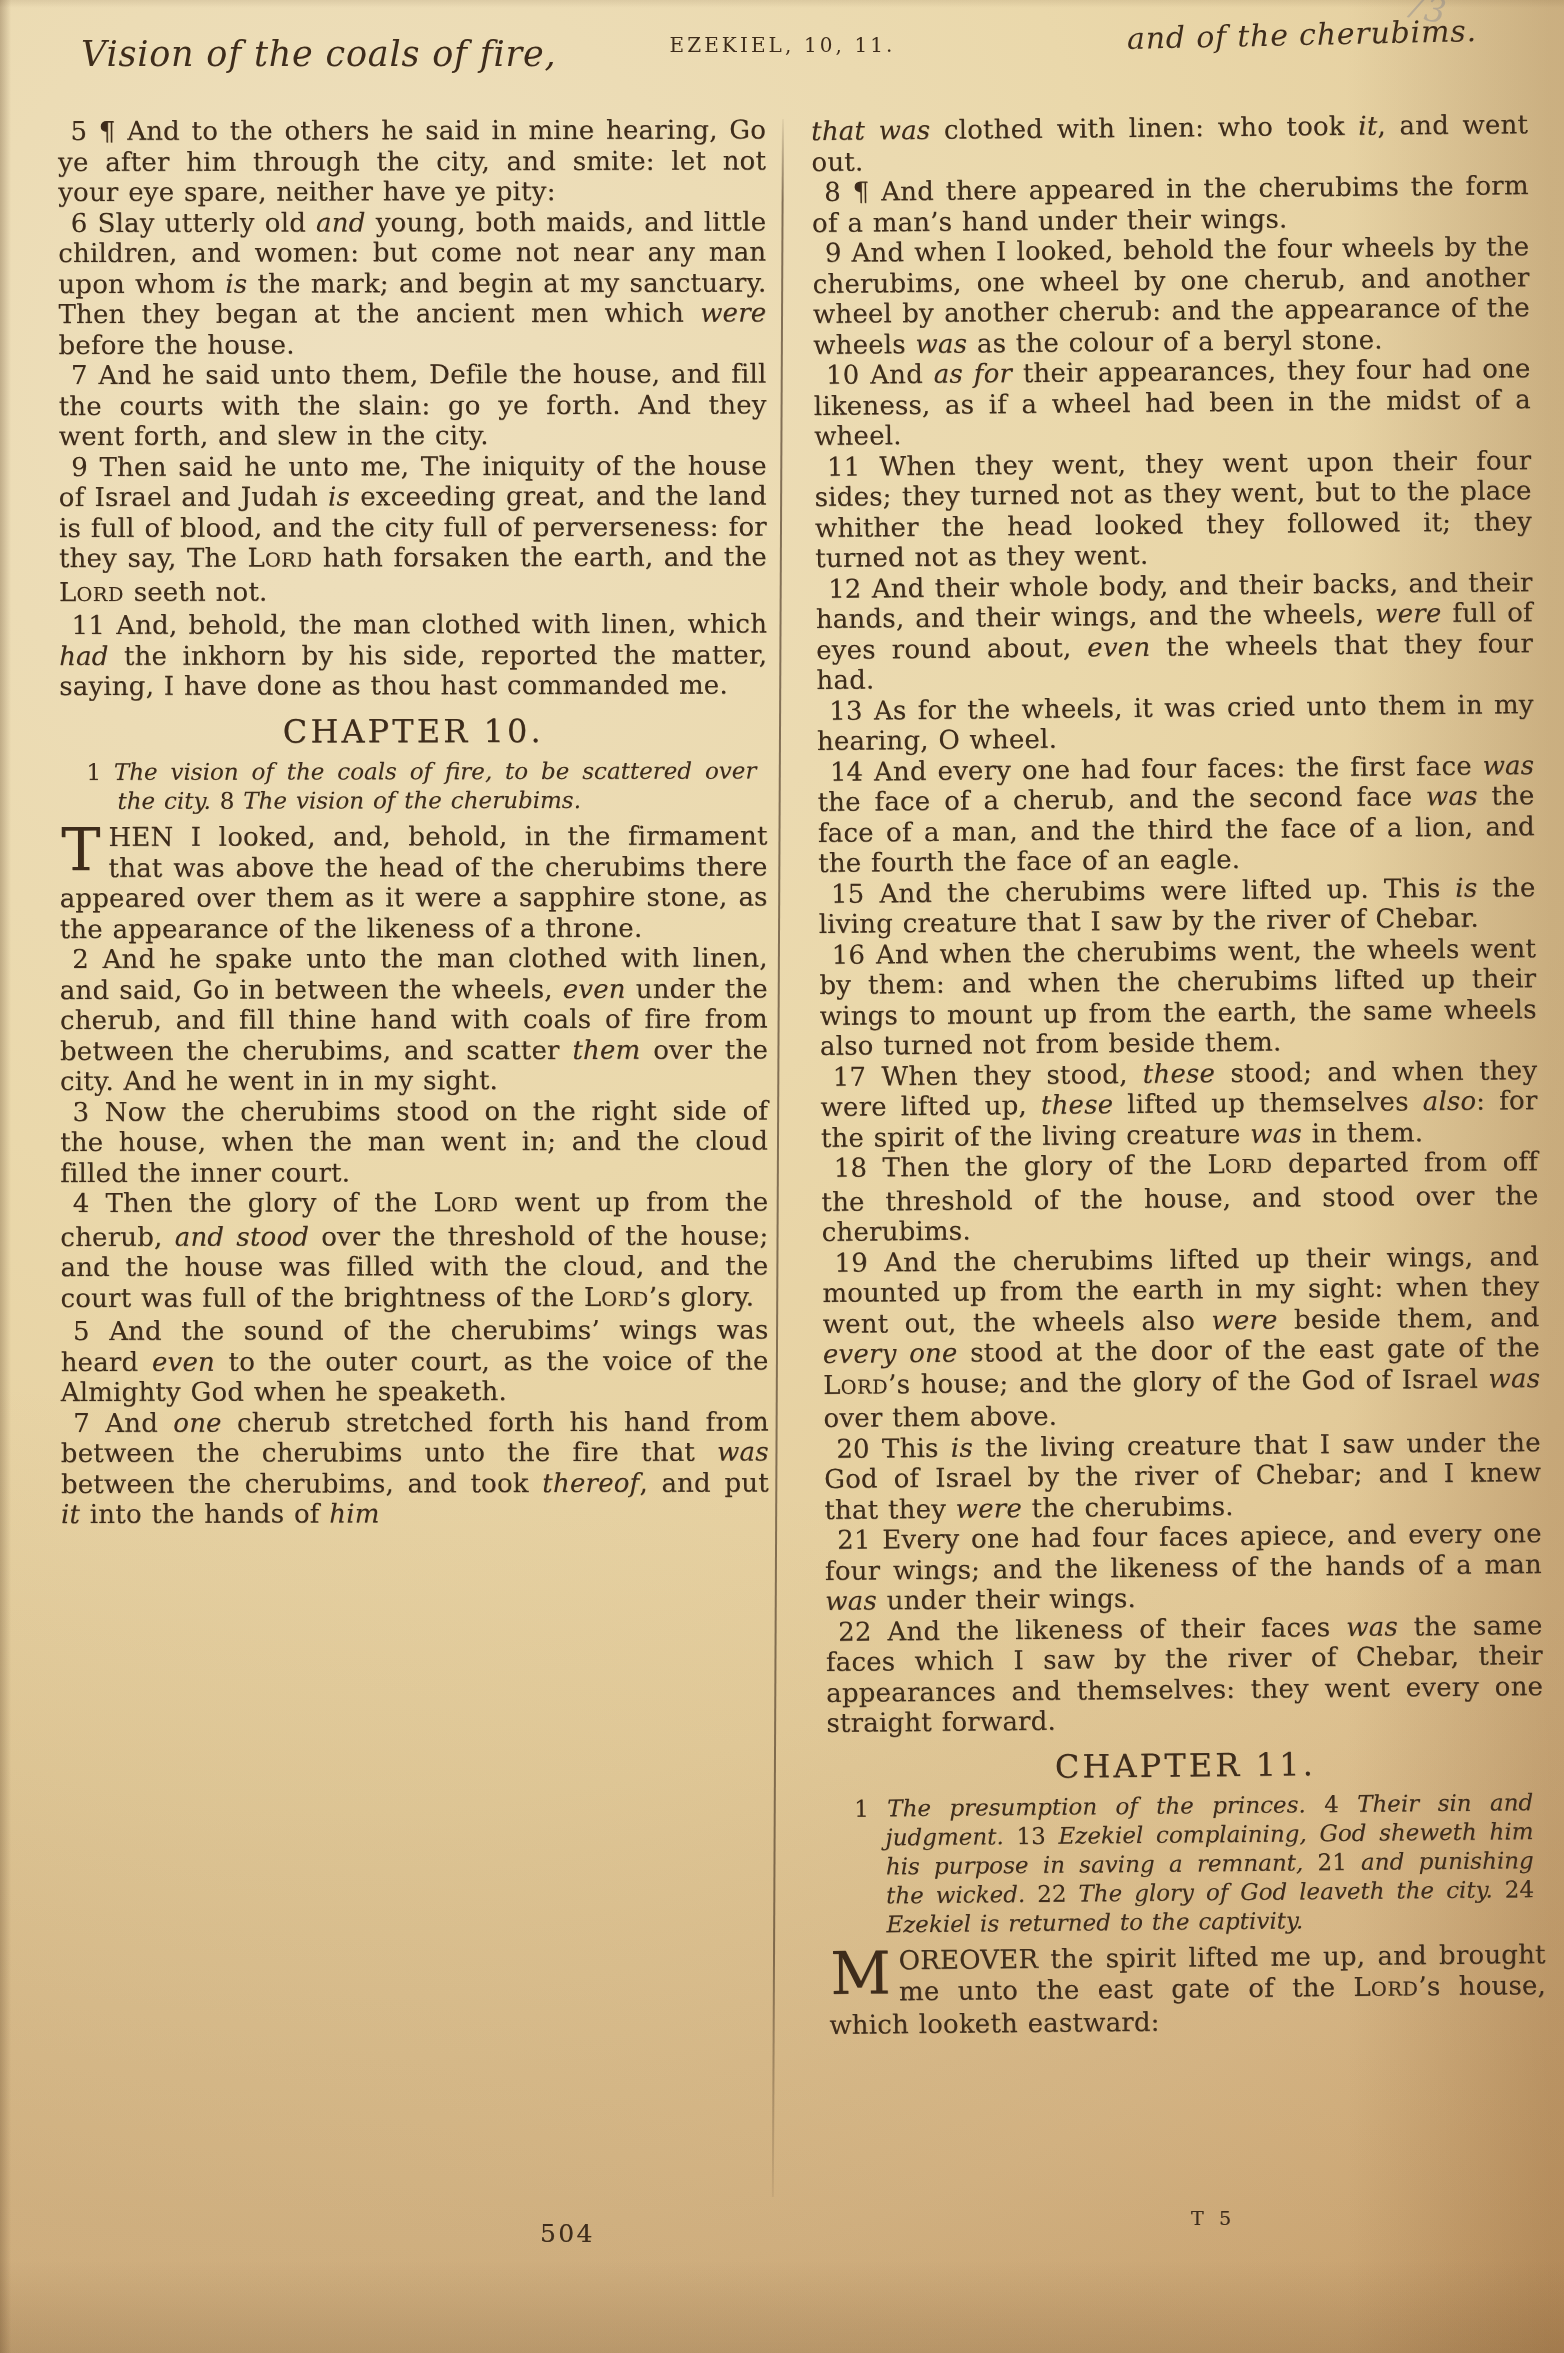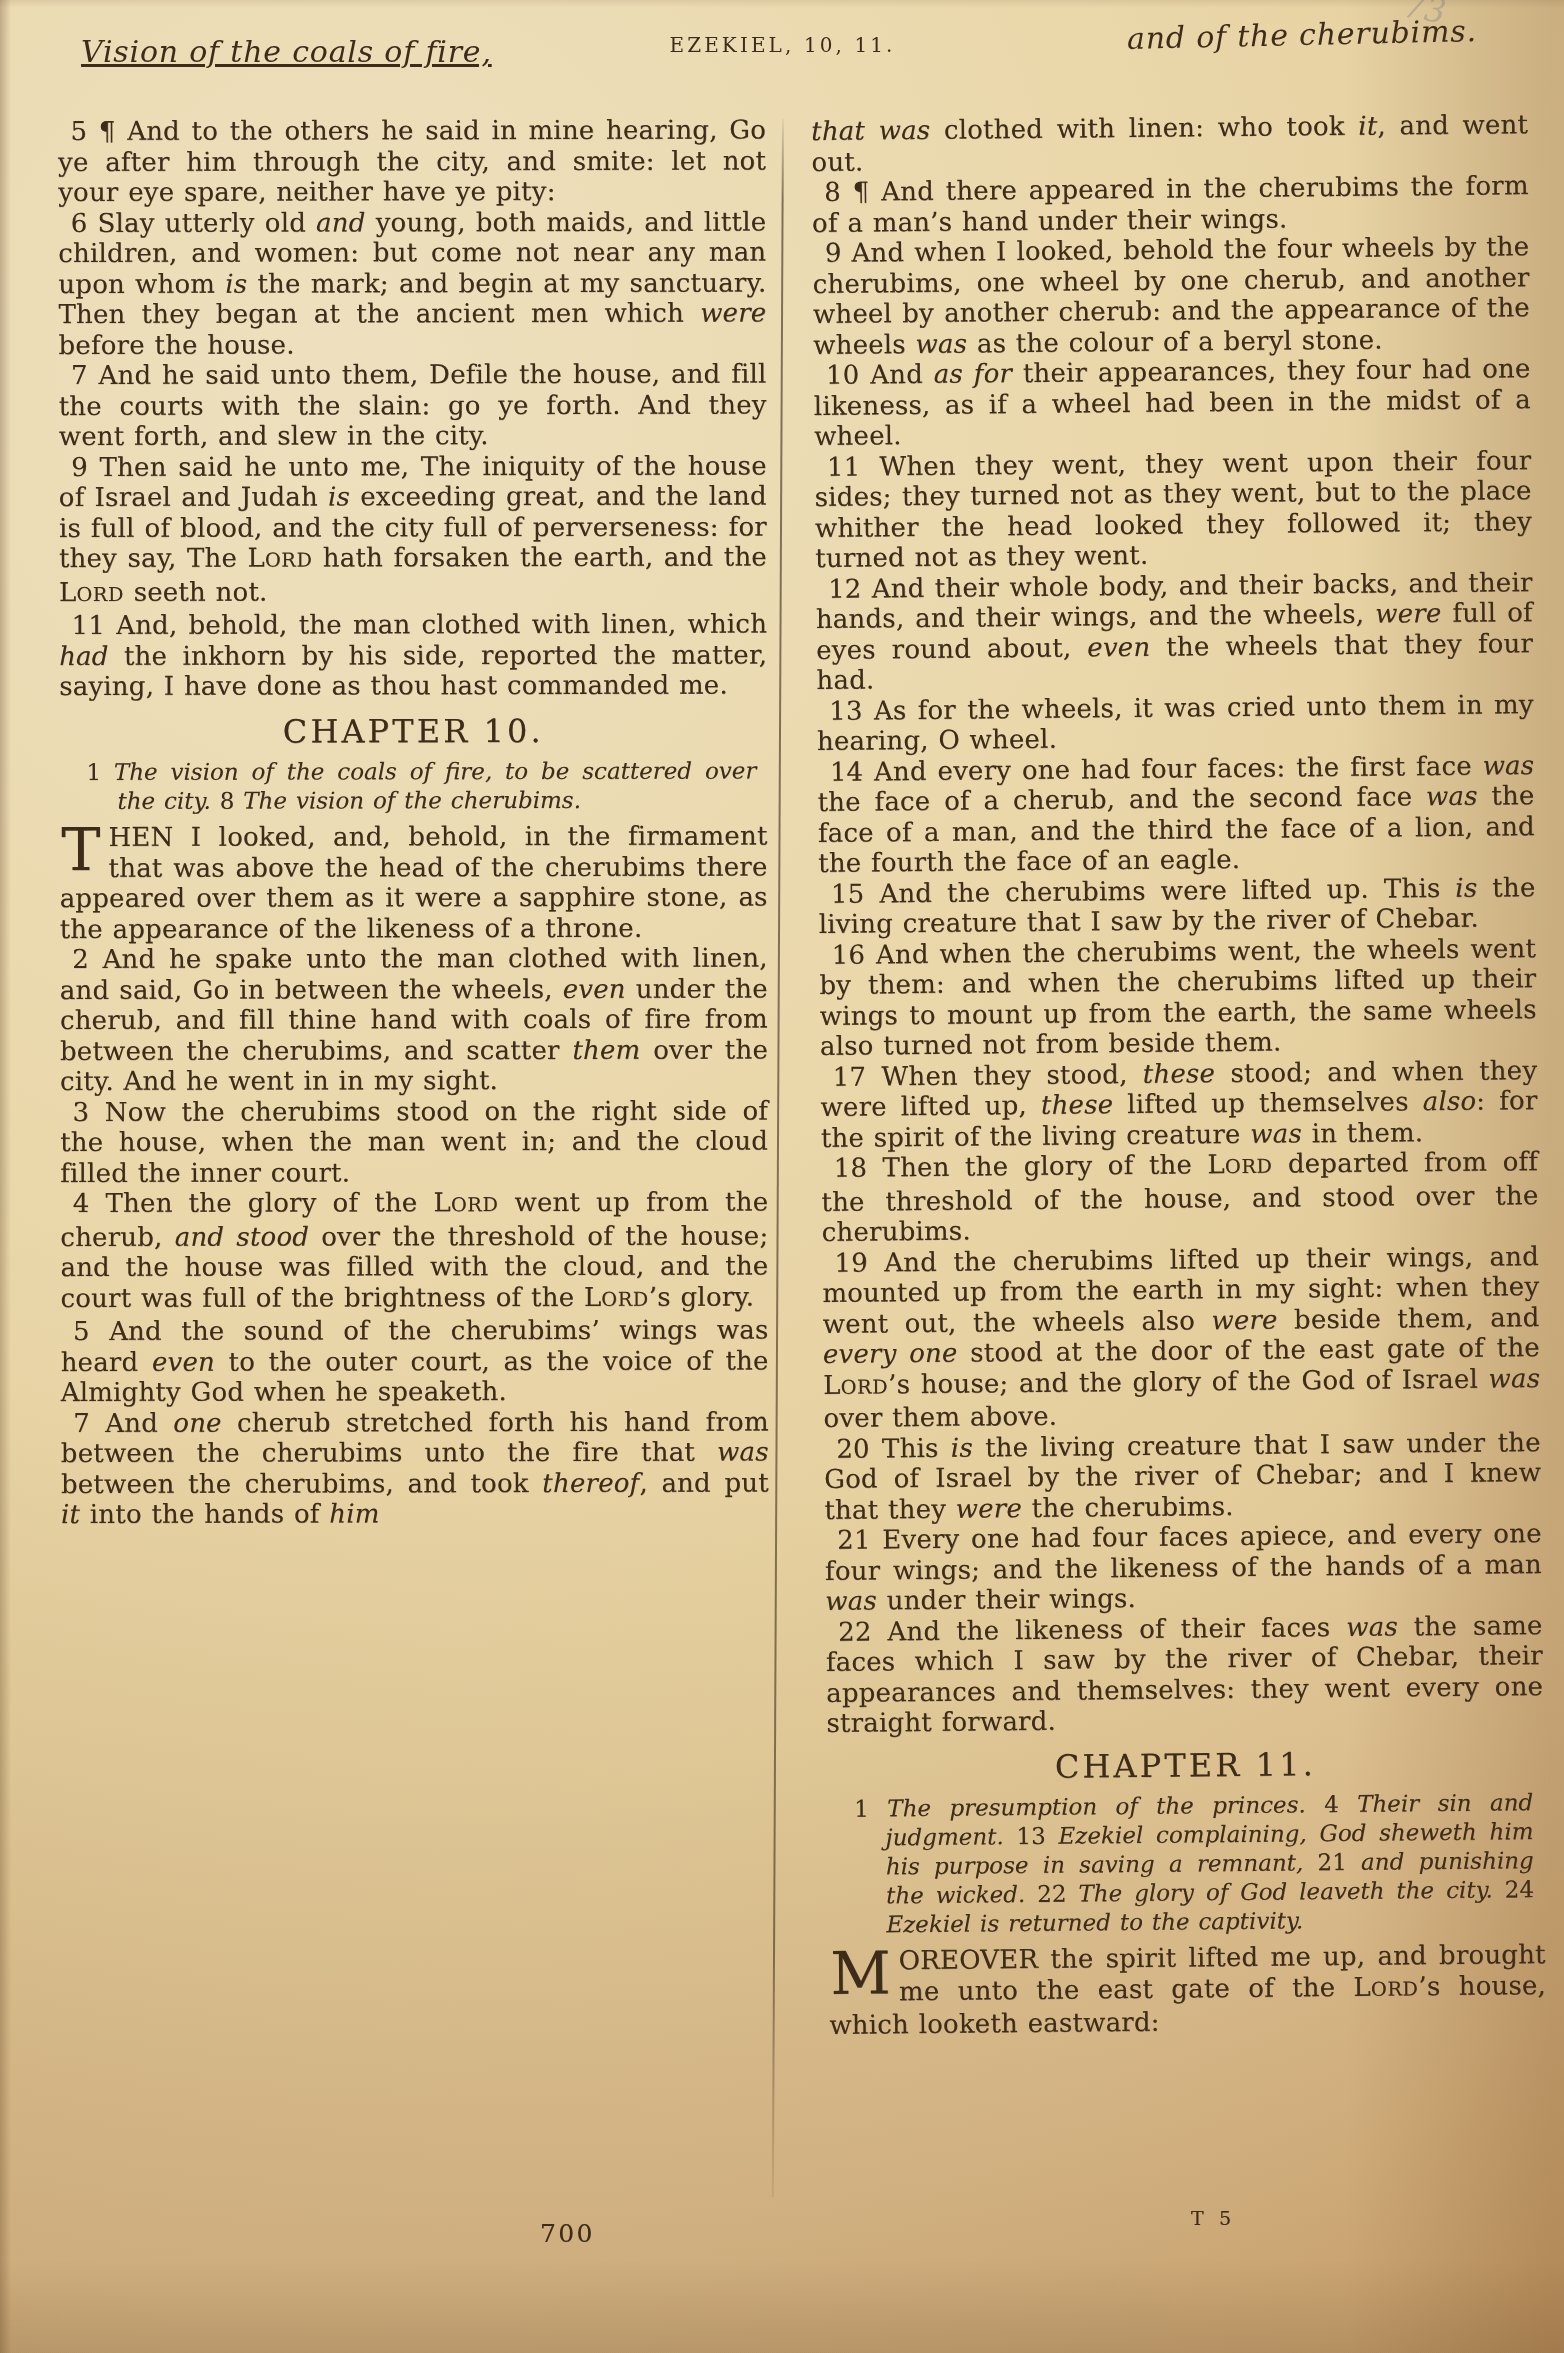--- a/index.html
+++ b/index.html
@@ -15,21 +15,21 @@
       radial-gradient(145% 105% at 22% 16%, #eee0bf 0%, #ead8ab 34%, #e4cd9c 58%, #dcbd8c 78%, #d0a873 96%);
   }
   .page::before{
     content:'';position:absolute;inset:0;pointer-events:none;
     background:
       linear-gradient(to right, rgba(80,52,24,0.28) 0px, rgba(80,52,24,0) 11px),
       linear-gradient(to bottom, rgba(80,52,24,0.10) 0px, rgba(80,52,24,0) 7.8px),
       linear-gradient(to bottom, rgba(80,52,24,0) 96%, rgba(80,52,24,0.16) 100%);
   }
   
-  .running-head-left{position:absolute;left:81px;top:34px;font-style:italic;font-size:30px;letter-spacing:0.8px;text-decoration:underline;}
+  .running-head-left{position:absolute;left:81px;top:34px;font-style:italic;font-size:35px;letter-spacing:0.8px;}
   .running-head-center{position:absolute;left:50%;top:33px;transform:translateX(-50%);font-size:20px;letter-spacing:3.1px;}
   .running-head-right{position:absolute;right:88px;top:17px;font-style:italic;font-size:30px;letter-spacing:0.8px;transform:rotate(-1.3deg);}
   .corner-mark{position:absolute;right:119px;top:-11px;font-size:33px;font-style:italic;color:rgba(95,105,140,0.30);transform:rotate(10deg);}
   
   .column{position:absolute;top:116px;width:708px;}
   .column-left{left:58px;transform:rotate(-0.12deg);transform-origin:left top;}
   .column-right{left:811px;width:717px;transform:rotate(-0.55deg);transform-origin:left top;}
   .column-divider{
     position:absolute;left:782px;top:119px;width:2.3px;height:2078px;
     transform:rotate(0.28deg);transform-origin:top center;
@@ -103,17 +103,17 @@
       <p class="verse-para">18 Then the glory of the L<span class="sc">ORD</span> departed from off the threshold of the house, and stood over the cherubims.</p>
       <p class="verse-para">19 And the cherubims lifted up their wings, and mounted up from the earth in my sight: when they went out, the wheels also <i>were</i> beside them, and <i>every one</i> stood at the door of the east gate of the L<span class="sc">ORD</span>’s house; and the glory of the God of Israel <i>was</i> over them above.</p>
       <p class="verse-para">20 This <i>is</i> the living creature that I saw under the God of Israel by the river of Chebar; and I knew that they <i>were</i> the cherubims.</p>
       <p class="verse-para">21 Every one had four faces apiece, and every one four wings; and the likeness of the hands of a man <i>was</i> under their wings.</p>
       <p class="verse-para">22 And the likeness of their faces <i>was</i> the same faces which I saw by the river of Chebar, their appearances and themselves: they went every one straight forward.</p>
       <h2 class="chapter-heading">CHAPTER 11.</h2>
       <p class="chapter-summary"><span class="rm">1</span> The presumption of the princes. <span class="rm">4</span> Their sin and judgment. <span class="rm">13</span> Ezekiel complaining, God sheweth him his purpose in saving a remnant, <span class="rm">21</span> and punishing the wicked. <span class="rm">22</span> The glory of God leaveth the city. <span class="rm">24</span> Ezekiel is returned to the captivity.</p>
       <p class="verse-para drop-para"><span class="dropcap">M</span>OREOVER the spirit lifted me up, and brought me unto the east gate of the L<span class="sc">ORD</span>’s house, which looketh eastward:</p>
     </div>
 
-  <div class="page-number">700</div>
+  <div class="page-number">504</div>
   <div class="signature-mark">T 5</div>
 
 </div>
 
 
 </body></html>

